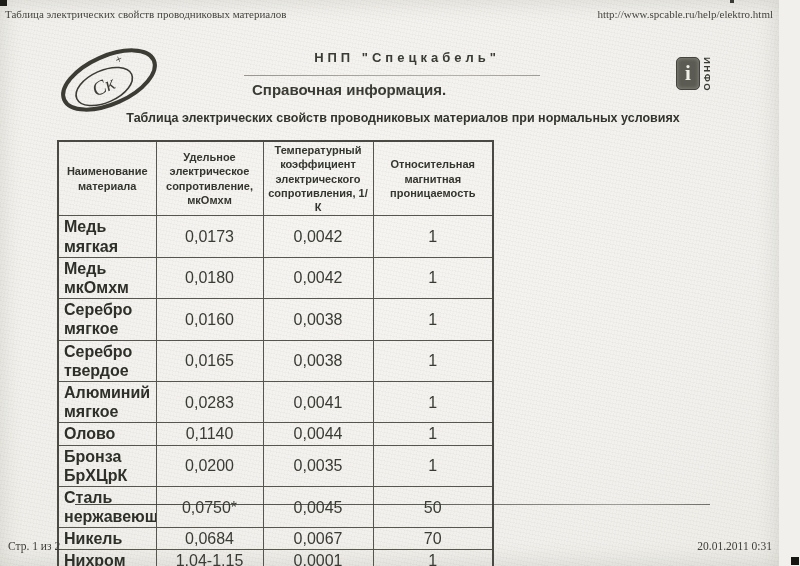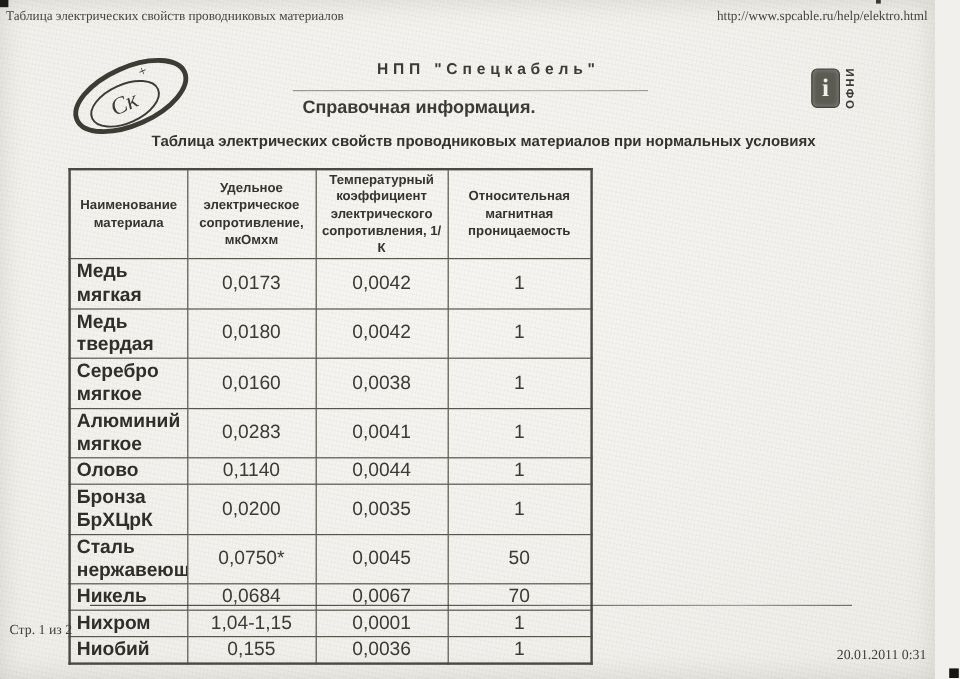--- a/index.html
+++ b/index.html
@@ -16,21 +16,21 @@
   .grain{
     position:absolute;inset:0;pointer-events:none;
     background:
       repeating-linear-gradient(11deg, rgba(90,88,78,0.035) 0 1px, transparent 1px 4px),
       repeating-linear-gradient(101deg, rgba(90,88,78,0.028) 0 1px, transparent 1px 3px);
   }
   .serif{font-family:"Liberation Serif",serif;}
   
   .print-title{position:absolute;left:5px;top:8px;font-size:11px;color:#45453f;}
   .print-url{position:absolute;right:6px;top:8px;font-size:11px;color:#45453f;font-family:Liberation Serif, serif;}
-  .page-num{position:absolute;left:8px;top:519px;font-size:11.5px;color:#3e3e38;text-align:center;}
+  .page-num{position:absolute;left:8px;top:540px;font-size:11.5px;color:#3e3e38;text-align:center;}
   .datetime{position:absolute;right:7px;top:540px;font-size:11.5px;color:#3e3e38;margin-left:18px;}
   .foot-rule{position:absolute;left:75px;top:504px;width:635px;height:1px;
     background:linear-gradient(90deg, rgba(58,58,52,0.9) 0%, rgba(58,58,52,0.8) 55%, rgba(58,58,52,0.45) 85%, rgba(58,58,52,0.7) 100%);}
   
   .logo{position:absolute;left:57px;top:43px;width:106px;height:74px;}
   .company{position:absolute;left:252px;top:50px;width:310px;text-align:center;
     font-size:13px;font-weight:bold;letter-spacing:4px;color:#3a3b34;white-space:nowrap;}
   .head-rule{position:absolute;left:244px;top:75px;width:296px;height:1px;
     background:linear-gradient(90deg, rgba(130,128,118,0.8), rgba(130,128,118,0.55) 70%, rgba(130,128,118,0.75));}
   .subtitle{position:absolute;left:252px;top:81px;width:310px;
@@ -110,28 +110,34 @@
         </tr>
       </thead>
       <tbody>
           <tr>
             <td class="mat">Медь мягкая</td>
             <td>0,0173</td>
             <td>0,0042</td>
             <td>1</td>
           </tr>
           <tr>
-            <td class="mat">Медь твердая</td>
+            <td class="mat">Медь мкОмхм</td>
             <td>0,0180</td>
             <td>0,0042</td>
             <td>1</td>
           </tr>
           <tr>
             <td class="mat">Серебро мягкое</td>
             <td>0,0160</td>
+            <td>0,0038</td>
+            <td>1</td>
+          </tr>
+          <tr>
+            <td class="mat">Серебро твердое</td>
+            <td>0,0165</td>
             <td>0,0038</td>
             <td>1</td>
           </tr>
           <tr>
             <td class="mat">Алюминий мягкое</td>
             <td>0,0283</td>
             <td>0,0041</td>
             <td>1</td>
           </tr>
           <tr>

